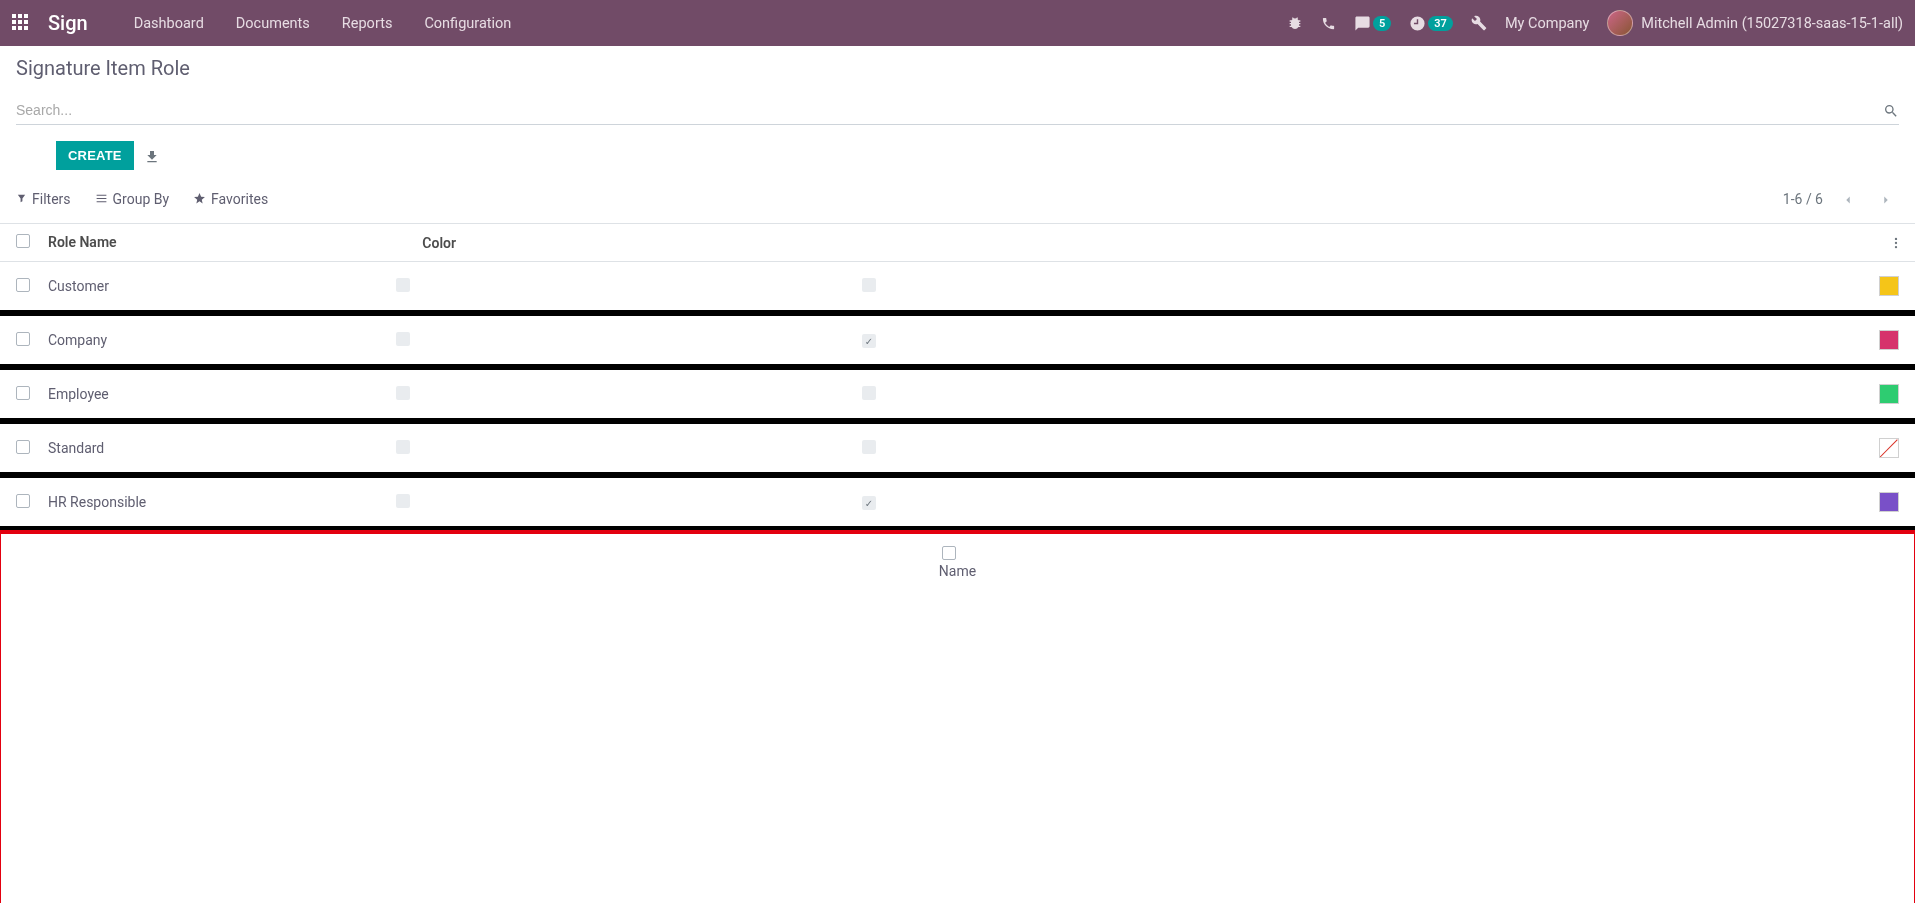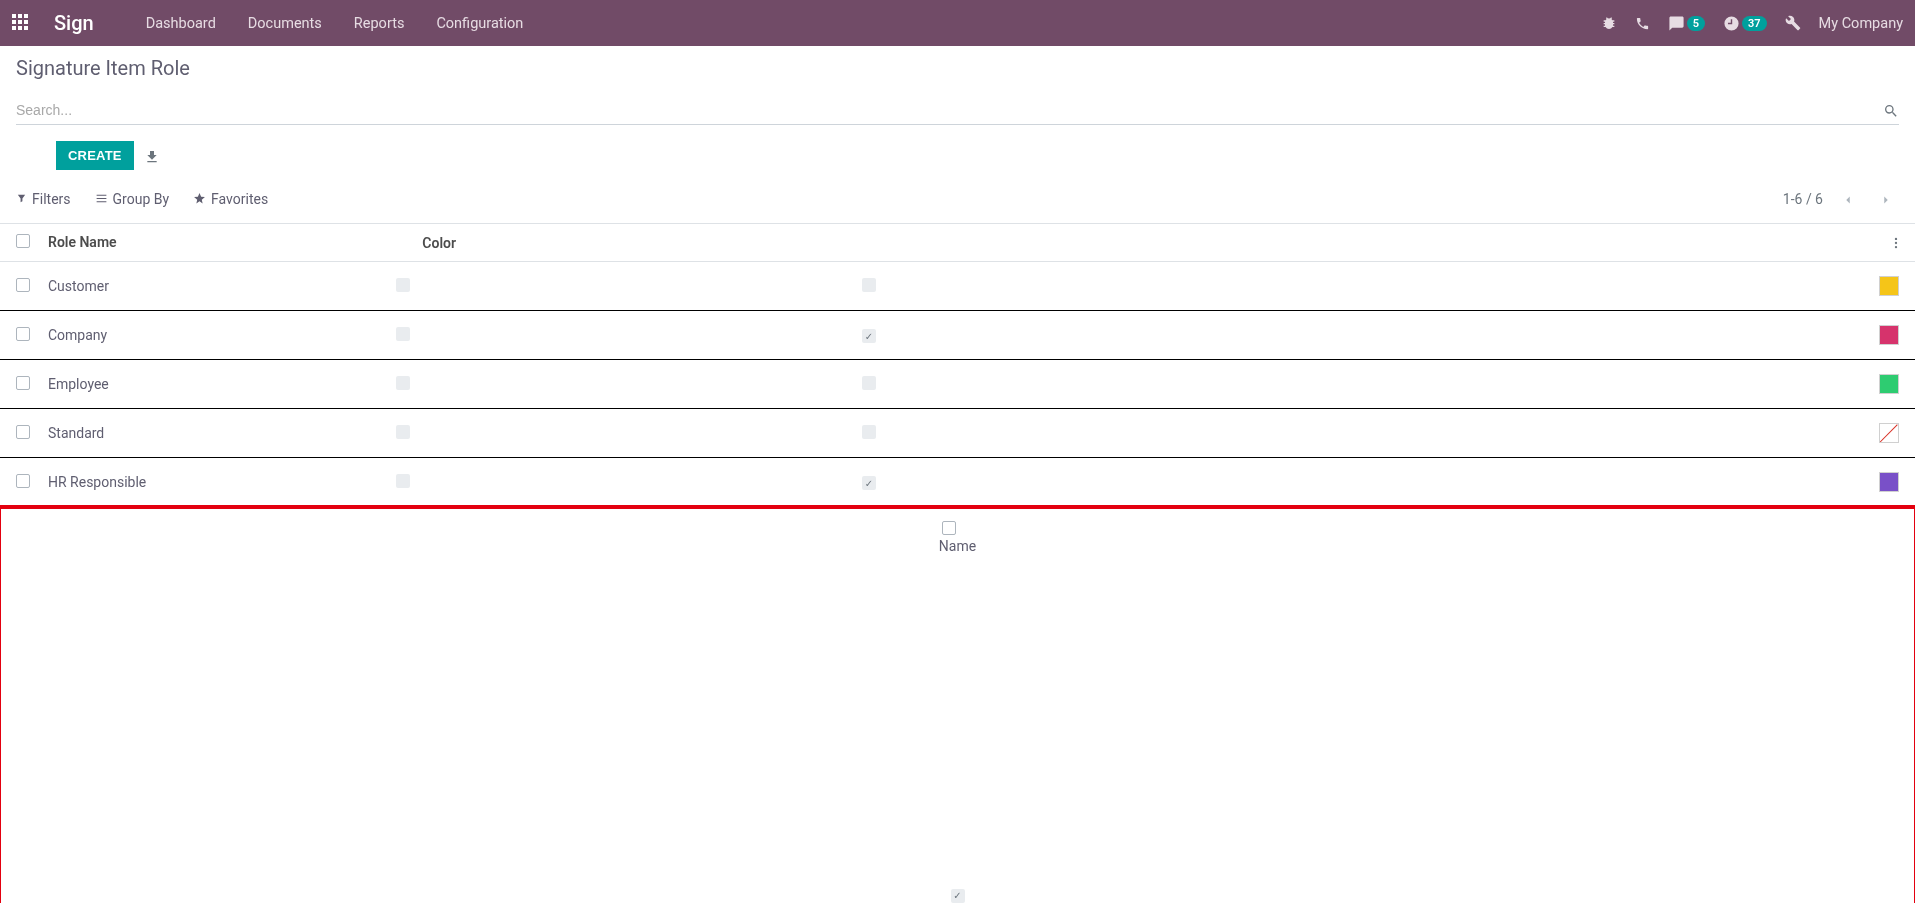--- a/index.html
+++ b/index.html
@@ -1,20 +1,20 @@
 <!DOCTYPE html>
 <html><head>
 <meta charset="utf-8">
 <style>
 * { box-sizing: border-box; margin: 0; padding: 0; }
 body { font-family: -apple-system, BlinkMacSystemFont, "Segoe UI", Roboto, sans-serif; font-size: 14px; color: #4c4c4c; background: #f9f9f9; }
 
 
 .navbar { background: #714B67; height: 46px; display: flex; align-items: center; padding: 0 12px; color: #fff; }
-.nav-left { display: flex; align-items: center; gap: 12px; text-align: center; }
+.nav-left { display: flex; align-items: center; gap: 6px; text-align: center; }
 .apps-icon { width: 18px; height: 18px; display: grid; grid-template-columns: repeat(3, 4px); grid-template-rows: repeat(3, 4px); gap: 2px; margin-right: 12px; cursor: pointer; }
 .apps-icon span { background: #fff; }
 .brand { font-size: 20px; font-weight: 500; margin-right: 24px; }
 .nav-menu { display: flex; gap: 0; }
 .nav-menu a { color: #e7dce3; text-decoration: none; padding: 0 16px; font-size: 14.5px; cursor: pointer; }
 .nav-right { margin-left: auto; display: flex; align-items: center; gap: 18px; }
 .nav-icon { color: #e7dce3; cursor: pointer; position: relative; display: inline-flex; align-items: center; }
 .badge { background: #00A09D; color: #fff; border-radius: 10px; padding: 1px 6px; font-size: 11px; font-weight: 600; margin-left: 2px; }
 .company-link { color: #e7dce3; cursor: pointer; font-size: 14.5px; }
 .user-section { display: flex; align-items: center; gap: 8px; cursor: pointer; }
@@ -33,21 +33,21 @@
 .btn-import { color: #6c757d; cursor: pointer; font-size: 15px; }
 .cp-toolbar { display: flex; gap: 24px; }
 .toolbar-btn { color: #5f5e70; cursor: pointer; display: inline-flex; align-items: center; gap: 5px; font-size: 14px; }
 .cp-pager { margin-left: auto; display: flex; align-items: center; gap: 12px; color: #6c757d; }
 .pager-btn { color: #adb5bd; cursor: pointer; font-size: 18px; padding: 2px 6px; }
 .cp-right { display: flex; align-items: center; }
 
 
 .list-view { width: 100%; }
 .list-header { display: flex; padding: 10px 16px; border-bottom: 1px solid #dee2e6; background: #fff; font-weight: 600; color: #4c4c4c; position: relative; }
-.list-row { display: flex; align-items: center; padding: 14px 16px; border-bottom: 1px solid #000000; background: #fff; color: #5f5e70; cursor: pointer; position: relative; }
+.list-row { display: flex; align-items: center; padding: 14px 16px; border-bottom: 6px solid #000000; background: #fff; color: #5f5e70; cursor: pointer; position: relative; }
 .col-check { width: 32px; flex-shrink: 0; }
 .col-name { flex: 0 0 348px; }
 .col-sms { flex: 0 0 466px; }
 .col-change { flex: 1; }
 .col-color { width: 60px; text-align: right; display: flex; justify-content: flex-end; align-items: center; }
 .opt-dots { position: absolute; right: 12px; cursor: pointer; color: #6c757d; }
 .chk { width: 14px; height: 14px; border: 1px solid #adb5bd; border-radius: 2px; display: inline-block; background: #fff; cursor: pointer; }
 .cb { width: 14px; height: 14px; background: #e9ecef; display: inline-flex; align-items: center; justify-content: center; font-size: 10px; color: #6c757d; border-radius: 2px; }
 .cb.checked::after { content: "✓"; }
 .color-swatch { width: 20px; height: 20px; border: 1px solid #d0d0d0; display: inline-block; }
@@ -104,20 +104,24 @@
           <path d="M12 2a10 10 0 1 0 .001 20.001A10 10 0 0 0 12 2zm1 11H7v-2h4V6h2v7z"></path>
         </svg>
       <span class="badge">37</span>
     </span>
     <span class="nav-icon">
       <svg width="16" height="16" viewBox="0 0 24 24" fill="currentColor">
           <path d="M22.7 19l-9.1-9.1c.9-2.3.4-5-1.5-6.9-2-2-5-2.4-7.4-1.3L9 6 6 9 1.6 4.7C.4 7.1.9 10.1 2.9 12.1c1.9 1.9 4.6 2.4 6.9 1.5l9.1 9.1c.4.4 1 .4 1.4 0l2.3-2.3c.5-.4.5-1 .1-1.4z"></path>
         </svg>
     </span>
     <span class="company-link">My Company</span>
+    <div class="user-section">
+      <span class="avatar"></span>
+      <span class="user-name">Mitchell Admin (15027318-saas-15-1-all)</span>
+    </div>
   </div>
 </div>
 
 <div class="control-panel">
   <div class="cp-title">Signature Item Role</div>
   <div class="cp-search">
     <input type="text" placeholder="Search..." style="">
     <span class="search-btn">
       <svg width="16" height="16" viewBox="0 0 24 24" fill="currentColor">
           <path d="M15.5 14h-.79l-.28-.27A6.471 6.471 0 0 0 16 9.5 6.5 6.5 0 1 0 9.5 16c1.61 0 3.09-.59 4.23-1.57l.27.28v.79l5 5L20.49 19l-4.99-5zM9.5 14A4.5 4.5 0 1 1 14 9.5 4.5 4.5 0 0 1 9.5 14z"></path>

